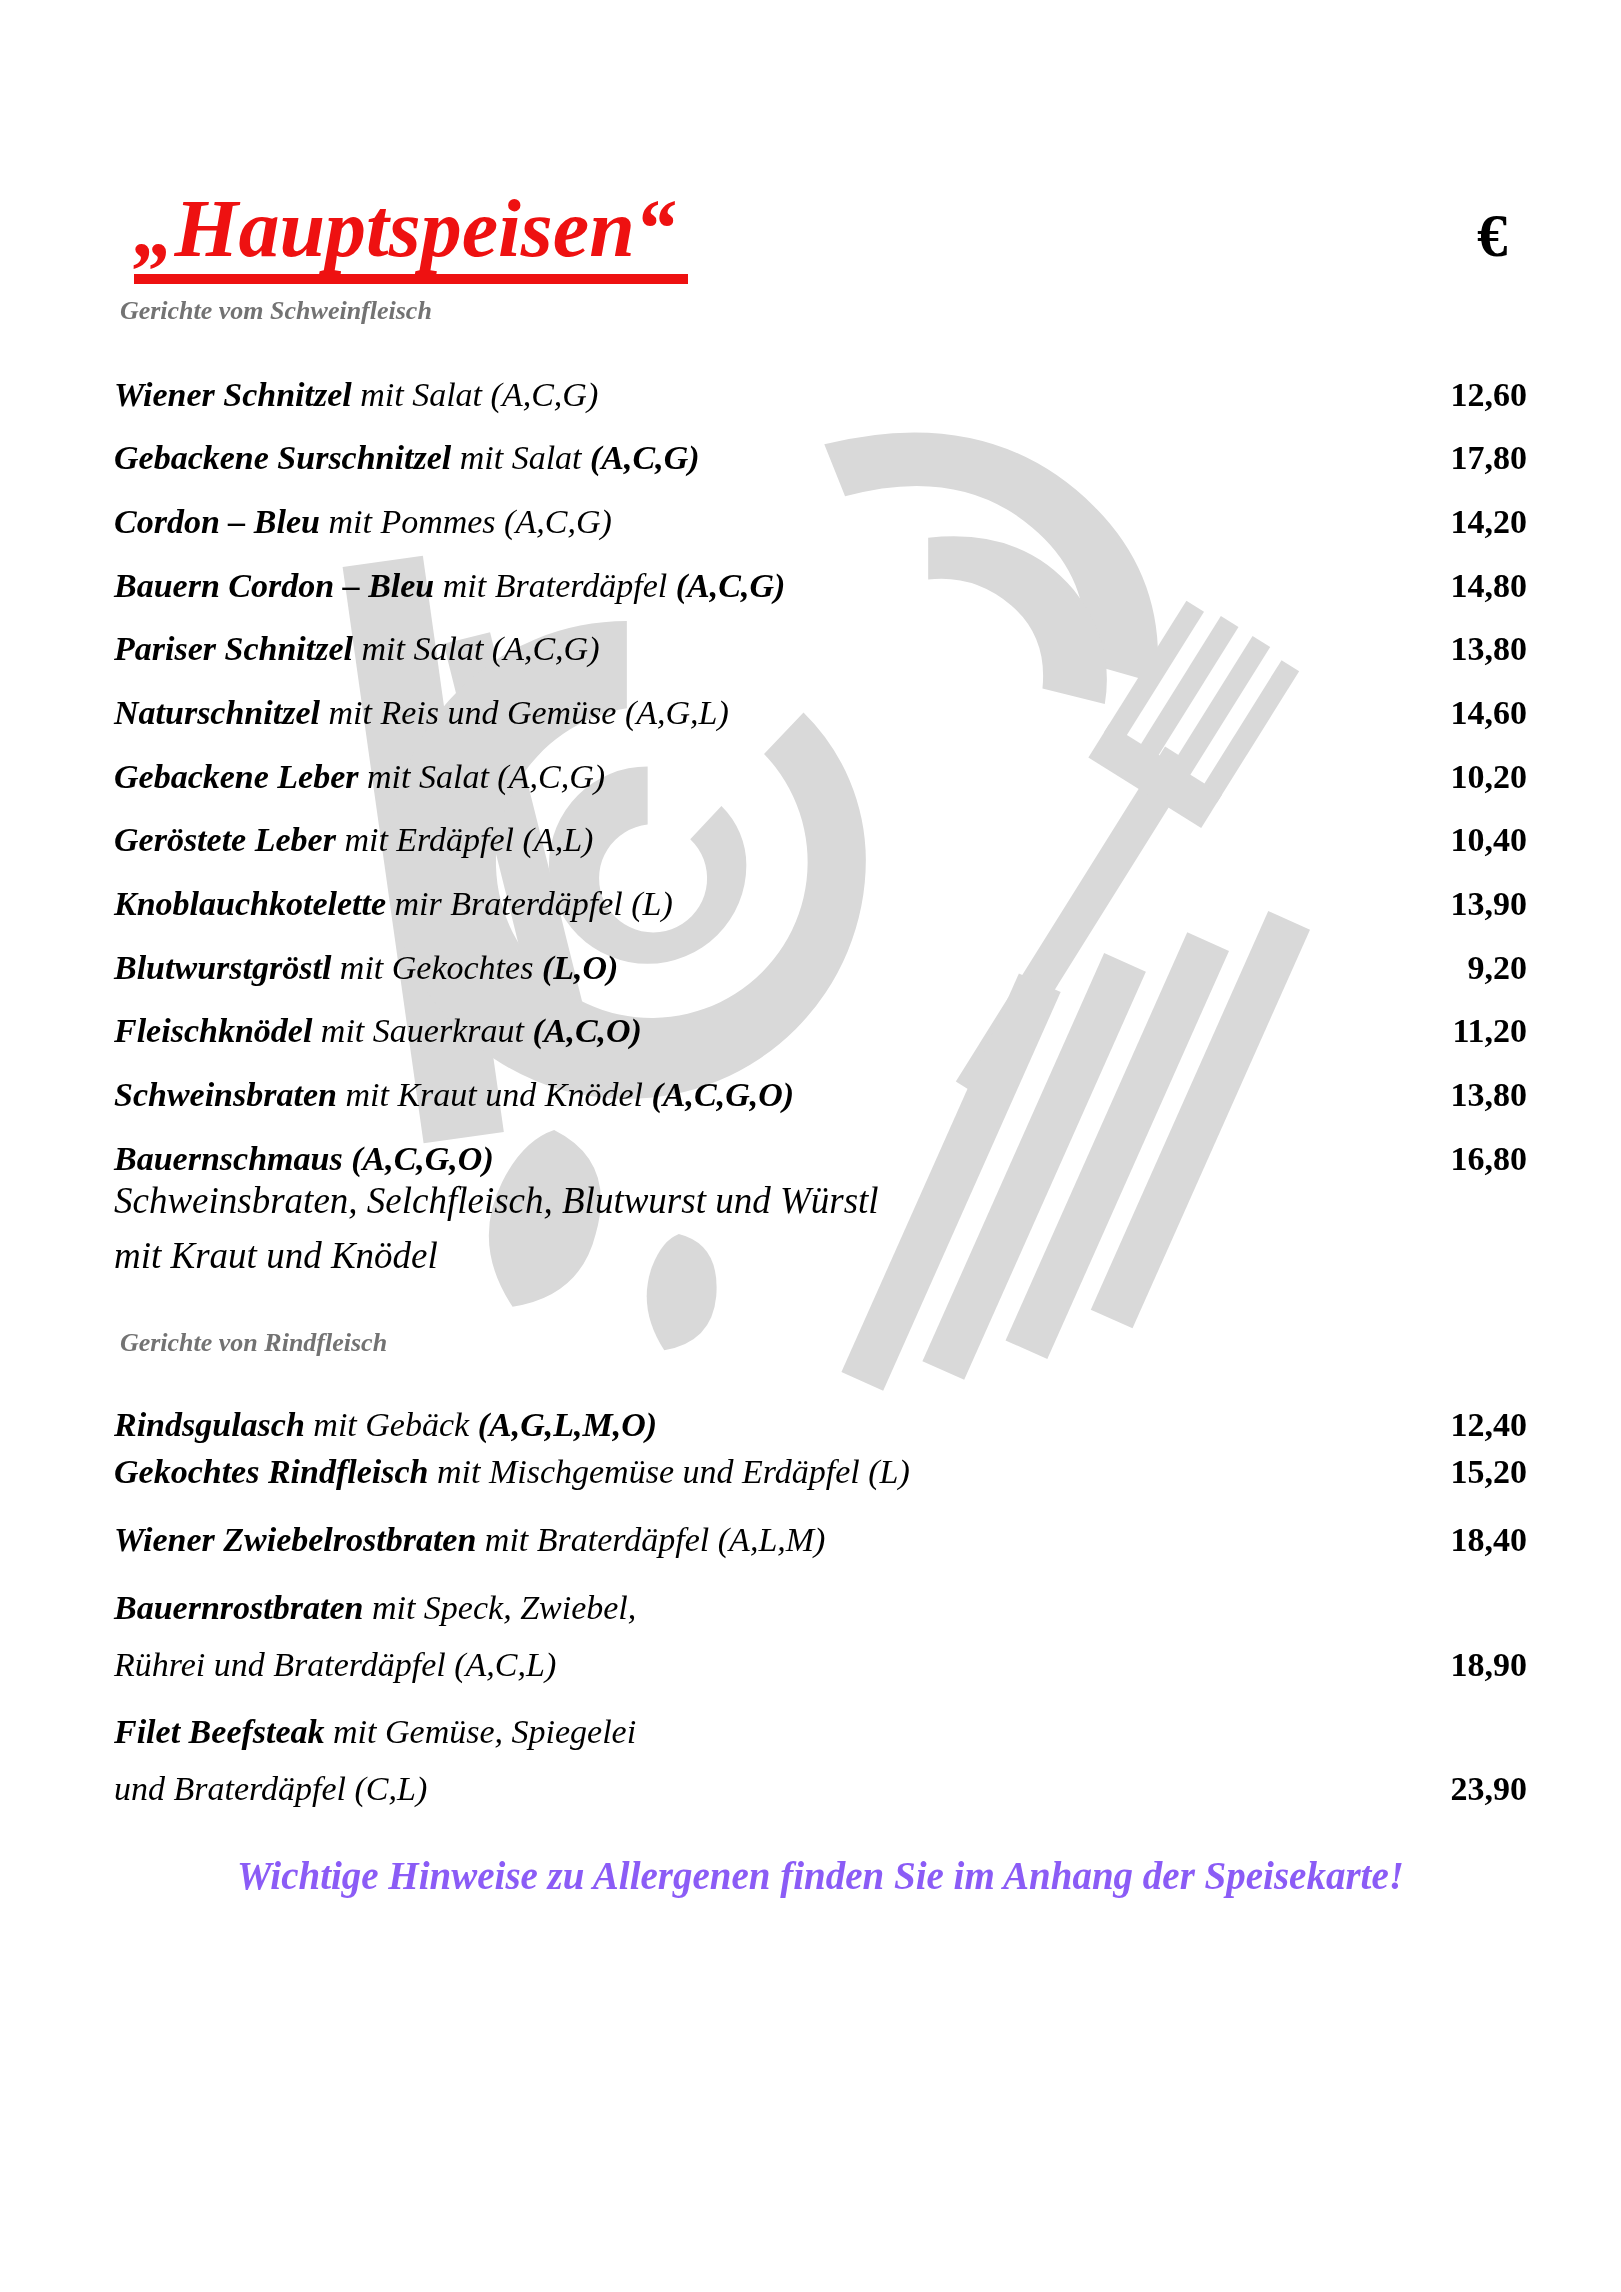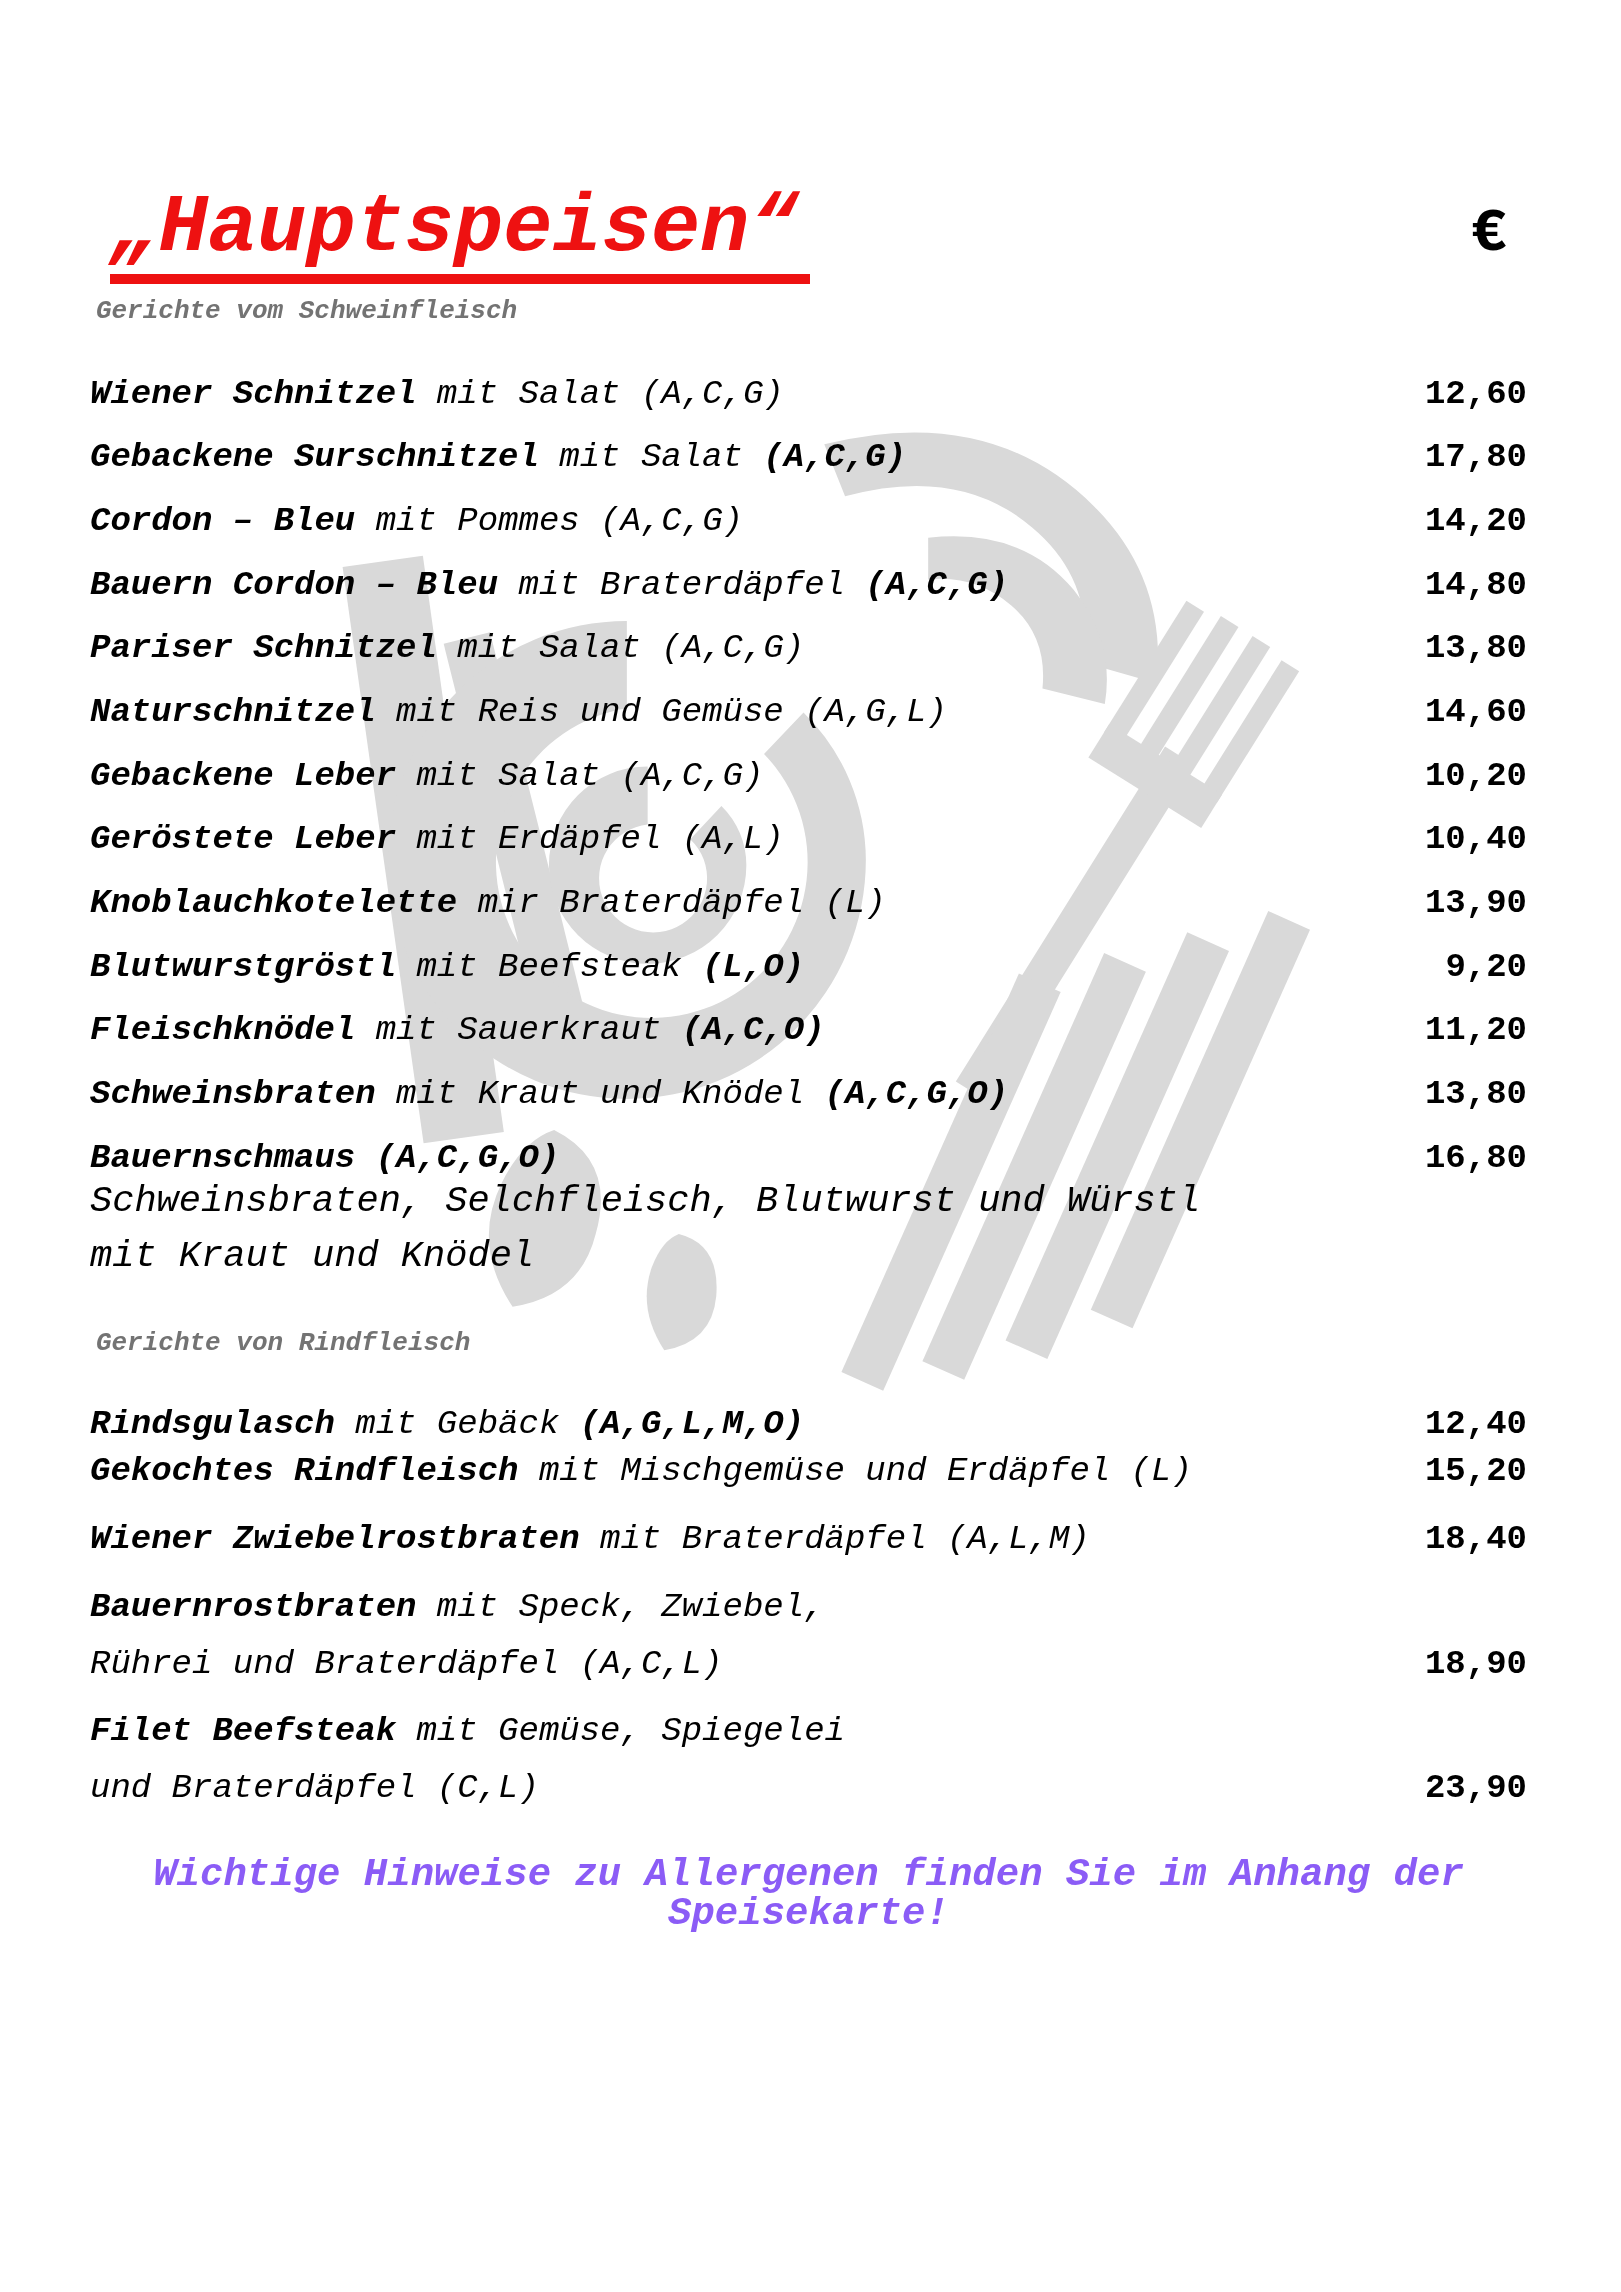--- a/index.html
+++ b/index.html
@@ -9,22 +9,21 @@
     font-family:"Liberation Serif", serif;
     position:relative; overflow:hidden;
     color:#000;
   }
   .watermark {
     position:absolute; left:274px; top:382px;
     width:1059px; height:1039px; z-index:0; pointer-events:none;
   }
   .content {
     position:relative; z-index:1;
-    padding:188px 94px 0 90px;
-    font-family:Liberation Mono, monospace;
+    padding:188px 94px 0 114px;
   }
   .title-row {
     display:flex; justify-content:space-between; align-items:baseline;
     padding-left:19.6px;
   }
   .title {
     font-size:82px; font-weight:bold; font-style:italic;
     color:#ee1111; line-height:1;
     border-bottom:10.8px solid #ee1111;
     padding:0 11.8px 3.9px 0;
@@ -186,21 +185,21 @@
       <span class="nm">Knoblauchkotelette</span>
       <span class="dt">mir Braterdäpfel</span>
       <span class="al">(L)</span>
     </div>
     <div class="pr">13,90</div>
   </div>
 
   <div class="row">
     <div class="left">
       <span class="nm">Blutwurstgröstl</span>
-      <span class="dt">mit Beefsteak</span>
+      <span class="dt">mit Gekochtes</span>
       <span class="al b">(L,O)</span>
     </div>
     <div class="pr">9,20</div>
   </div>
 
   <div class="row">
     <div class="left">
       <span class="nm">Fleischknödel</span>
       <span class="dt">mit Sauerkraut</span>
       <span class="al b">(A,C,O)</span>

